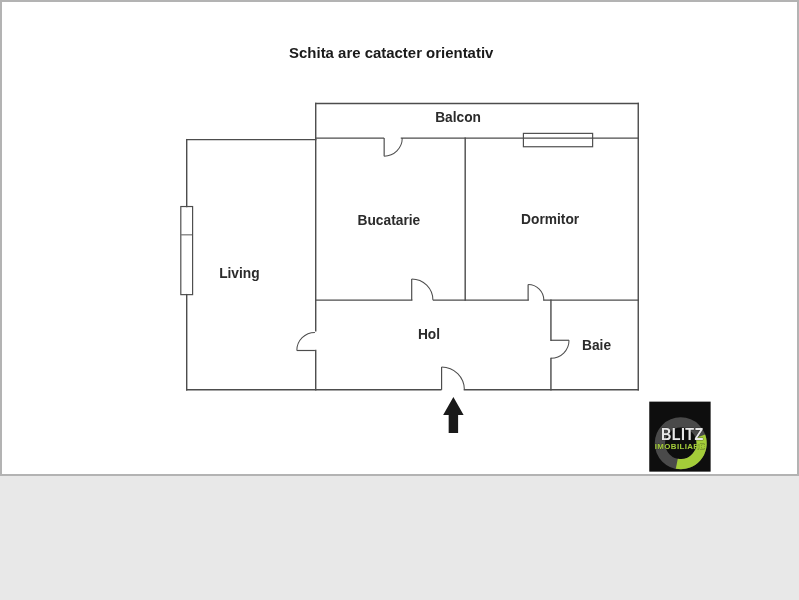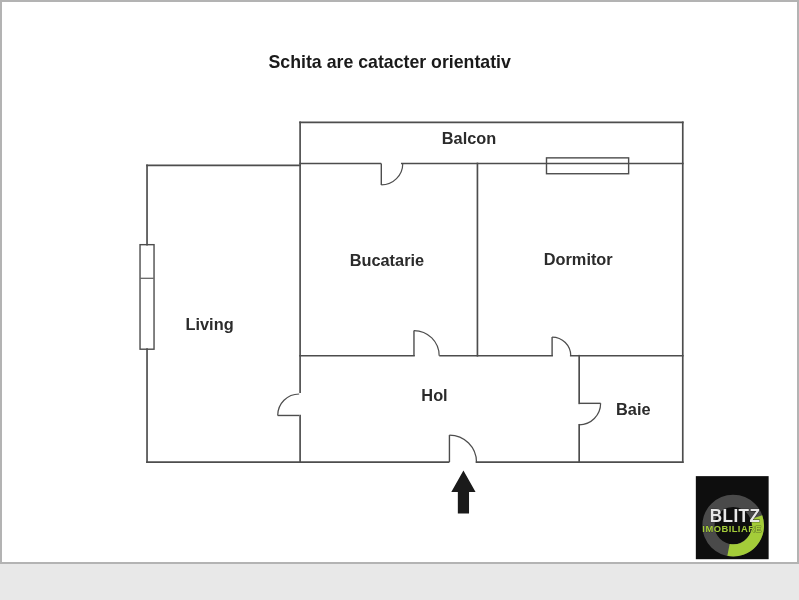--- a/index.html
+++ b/index.html
@@ -1,16 +1,16 @@
 <!DOCTYPE html>
 <html><head>
 <meta charset="utf-8">
 <style>
   html,body{margin:0;padding:0;background:#e8e8e8;}
-  #stage{position:relative;width:799px;height:564px;background:#ffffff;
+  #stage{position:relative;width:799px;height:476px;background:#ffffff;
          border:2px solid #b3b3b3;box-sizing:border-box;overflow:hidden;
          font-family:"Liberation Sans",sans-serif;}
   #plan{position:absolute;left:0;top:0;width:100%;height:100%;}
   .wall{stroke:#4d4d4d;stroke-width:1.8;fill:none;stroke-linecap:square;}
   .door-leaf{stroke:#4d4d4d;stroke-width:1.5;fill:none;}
   .door-arc{stroke:#4d4d4d;stroke-width:1.3;fill:none;}
   .window{fill:none;stroke:#4d4d4d;stroke-width:1.5;}
   .window-tick{stroke:#4d4d4d;stroke-width:1.2;}
   .room-label{font-family:"Liberation Sans",sans-serif;font-size:17.5px;
               font-weight:600;fill:#2b2b2b;text-anchor:middle;}

